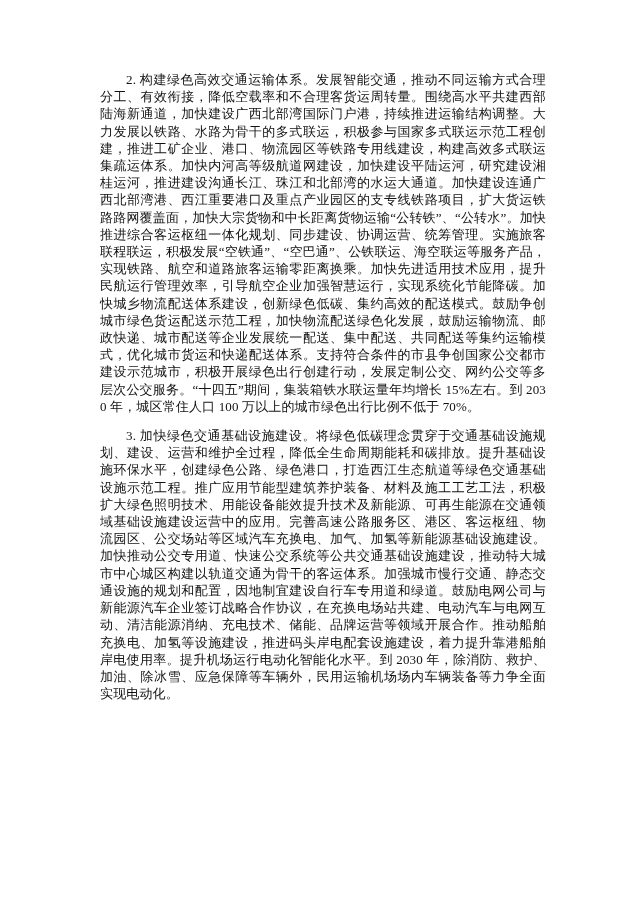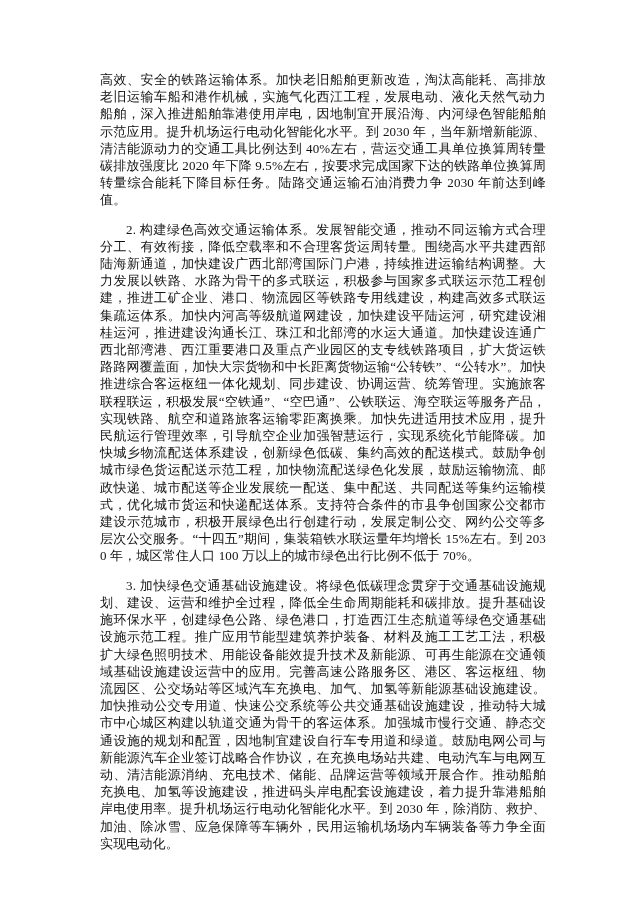--- a/index.html
+++ b/index.html
@@ -33,17 +33,16 @@
   }
   .para.indent {
     text-indent: 2em;
   }
 </style>
 </head>
 <body>
 
 <div class="page">
   <div class="text-block">
-    <p class="para">高效、安全的铁路运输体系。加快老旧船舶更新改造，淘汰高能耗、高排放老旧运输车船和港作机械，实施气化西江工程，发展电动、液化天然气动力船舶，深入推进船舶靠港使用岸电，因地制宜开展沿海、内河绿色智能船舶示范应用。提升机场运行电动化智能化水平。到 2030 年，当年新增新能源、清洁能源动力的交通工具比例达到 40%左右，营运交通工具单位换算周转量碳排放强度比 2020 年下降 9.5%左右，按要求完成国家下达的铁路单位换算周转量综合能耗下降目标任务。陆路交通运输石油消费力争 2030 年前达到峰值。</p>
     <p class="para indent">2. 构建绿色高效交通运输体系。发展智能交通，推动不同运输方式合理分工、有效衔接，降低空载率和不合理客货运周转量。围绕高水平共建西部陆海新通道，加快建设广西北部湾国际门户港，持续推进运输结构调整。大力发展以铁路、水路为骨干的多式联运，积极参与国家多式联运示范工程创建，推进工矿企业、港口、物流园区等铁路专用线建设，构建高效多式联运集疏运体系。加快内河高等级航道网建设，加快建设平陆运河，研究建设湘桂运河，推进建设沟通长江、珠江和北部湾的水运大通道。加快建设连通广西北部湾港、西江重要港口及重点产业园区的支专线铁路项目，扩大货运铁路路网覆盖面，加快大宗货物和中长距离货物运输“公转铁”、“公转水”。加快推进综合客运枢纽一体化规划、同步建设、协调运营、统筹管理。实施旅客联程联运，积极发展“空铁通”、“空巴通”、公铁联运、海空联运等服务产品，实现铁路、航空和道路旅客运输零距离换乘。加快先进适用技术应用，提升民航运行管理效率，引导航空企业加强智慧运行，实现系统化节能降碳。加快城乡物流配送体系建设，创新绿色低碳、集约高效的配送模式。鼓励争创城市绿色货运配送示范工程，加快物流配送绿色化发展，鼓励运输物流、邮政快递、城市配送等企业发展统一配送、集中配送、共同配送等集约运输模式，优化城市货运和快递配送体系。支持符合条件的市县争创国家公交都市建设示范城市，积极开展绿色出行创建行动，发展定制公交、网约公交等多层次公交服务。“十四五”期间，集装箱铁水联运量年均增长 15%左右。到 2030 年，城区常住人口 100 万以上的城市绿色出行比例不低于 70%。</p>
     <p class="para indent">3. 加快绿色交通基础设施建设。将绿色低碳理念贯穿于交通基础设施规划、建设、运营和维护全过程，降低全生命周期能耗和碳排放。提升基础设施环保水平，创建绿色公路、绿色港口，打造西江生态航道等绿色交通基础设施示范工程。推广应用节能型建筑养护装备、材料及施工工艺工法，积极扩大绿色照明技术、用能设备能效提升技术及新能源、可再生能源在交通领域基础设施建设运营中的应用。完善高速公路服务区、港区、客运枢纽、物流园区、公交场站等区域汽车充换电、加气、加氢等新能源基础设施建设。加快推动公交专用道、快速公交系统等公共交通基础设施建设，推动特大城市中心城区构建以轨道交通为骨干的客运体系。加强城市慢行交通、静态交通设施的规划和配置，因地制宜建设自行车专用道和绿道。鼓励电网公司与新能源汽车企业签订战略合作协议，在充换电场站共建、电动汽车与电网互动、清洁能源消纳、充电技术、储能、品牌运营等领域开展合作。推动船舶充换电、加氢等设施建设，推进码头岸电配套设施建设，着力提升靠港船舶岸电使用率。提升机场运行电动化智能化水平。到 2030 年，除消防、救护、加油、除冰雪、应急保障等车辆外，民用运输机场场内车辆装备等力争全面实现电动化。</p>
   </div>
 </div>
 
 </body></html>

